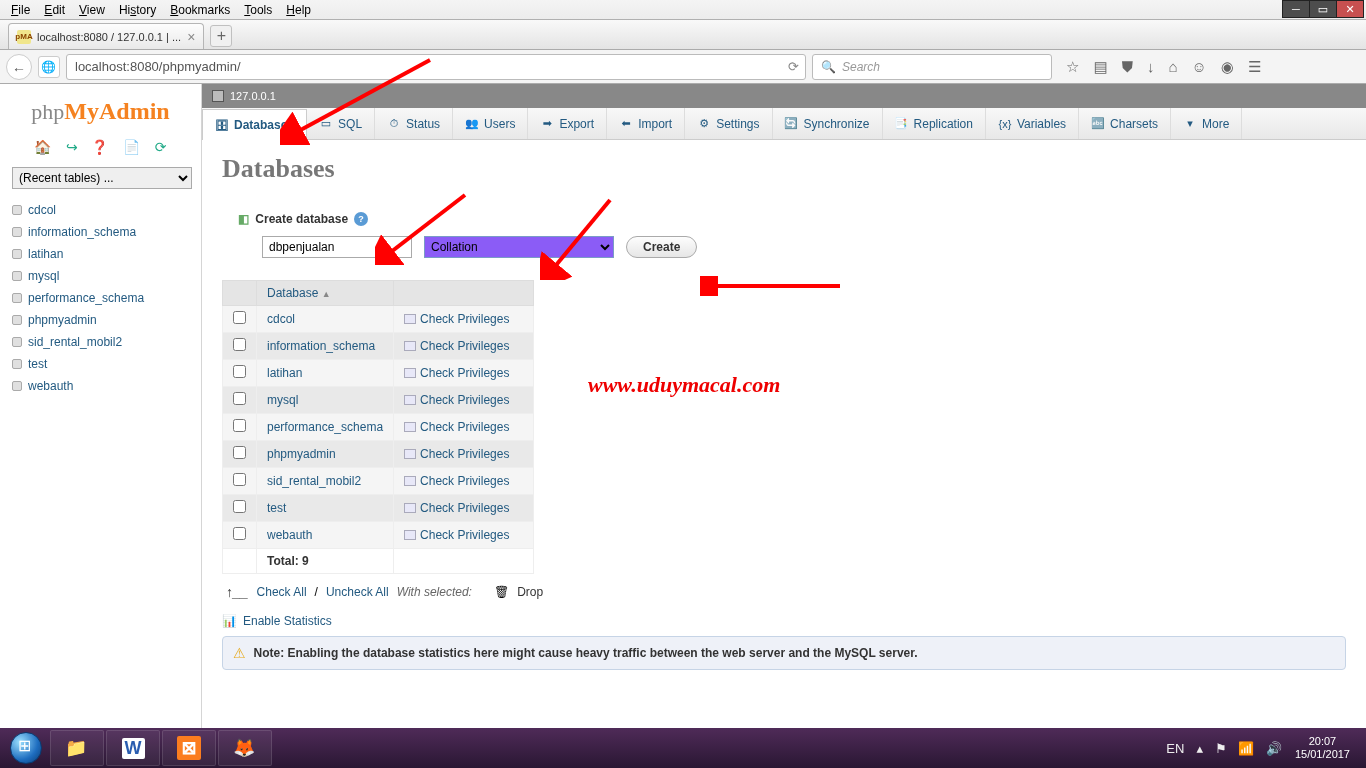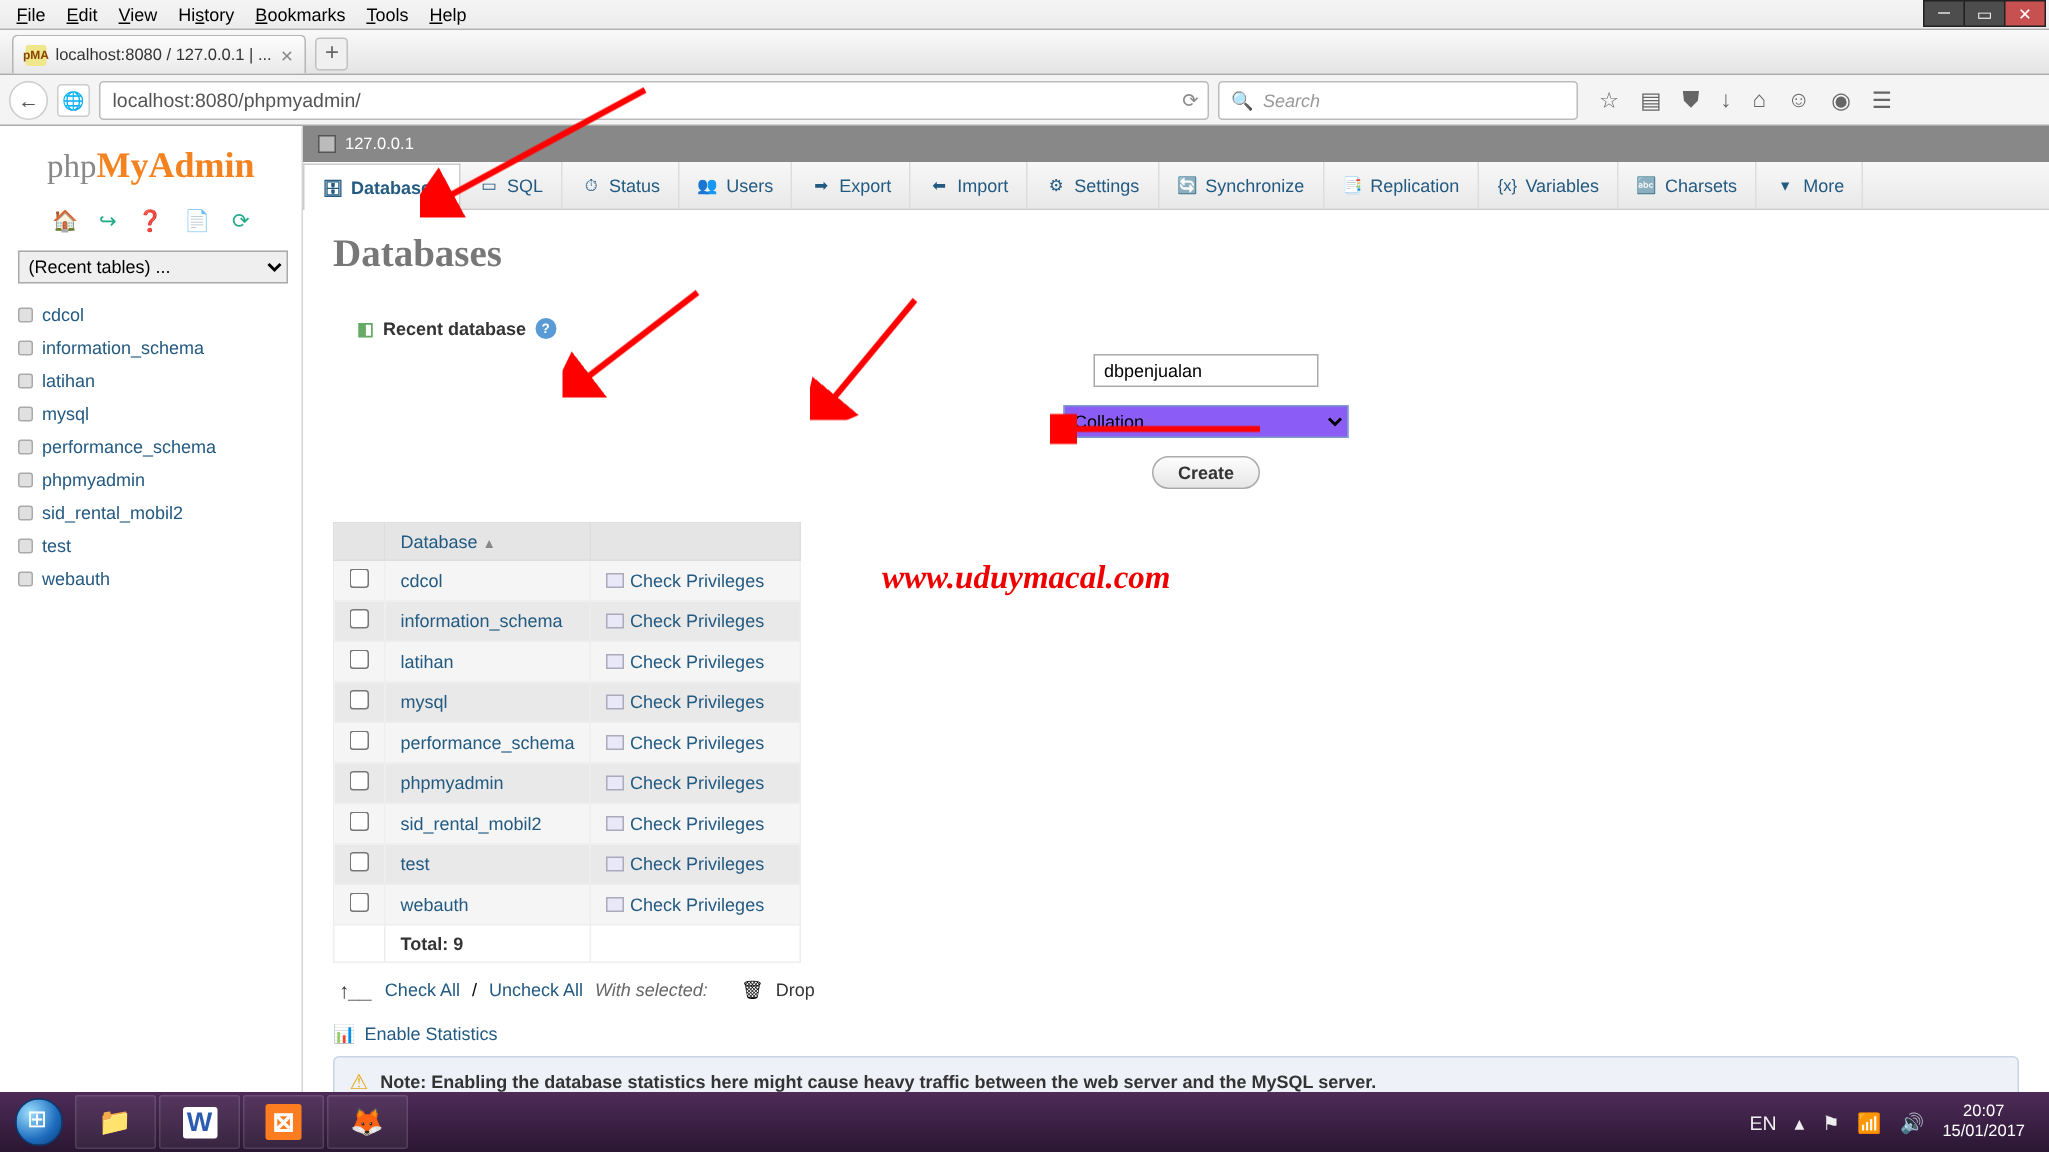--- a/index.html
+++ b/index.html
@@ -44,21 +44,21 @@
     .serverinfo .sicon { width:12px;height:12px;background:#bbb;border:1px solid #555;}
     .topmenu { background:linear-gradient(#f8f8f8,#e8e8e8); border-bottom:1px solid #ccc; display:flex; height:32px; align-items:stretch;}
     .topmenu .mtab { display:flex; align-items:center; padding:0 12px; font-size:12px; color:#235a81; border-right:1px solid #ddd; cursor:pointer; gap:5px; white-space:nowrap;}
     .topmenu .mtab.active { background:#fff; border-top:1px solid #ccc; border-right:1px solid #ccc; border-left:1px solid #ccc; position:relative; top:1px; color:#235a81; font-weight:bold;}
     .topmenu .micon { width:14px; height:14px; display:inline-flex; align-items:center; justify-content:center; font-size:11px;}
     .content { padding:14px 20px; }
     .pagetitle { font-size:26px; color:#777; font-family:Georgia,serif; margin-bottom:18px; font-weight:bold;}
     .create-sect { padding:10px 0 8px 16px; }
     .create-sect .lbl { font-size:12px; color:#333; display:flex; align-items:center; gap:6px; margin-bottom:10px; font-weight:bold;}
     .create-sect .help { width:14px; height:14px; border-radius:50%; background:#5a9bd5; color:#fff; display:inline-flex; align-items:center; justify-content:center; font-size:9px;}
-    .create-row { display:flex; gap:12px; align-items:center; padding-left:24px;flex-direction:column;}
+    .create-row { display:flex; gap:12px; align-items:center; padding-left:24px;}
     .txtinput { width:150px; height:22px; border:1px solid #aaa; padding:2px 6px; font-size:12px;}
     .selcoll { width:190px; height:22px; border:1px solid #7a9cc6; font-size:12px; padding:2px; background:#8b5cf6;}
     .createbtn { height:22px; padding:2px 16px; background:linear-gradient(#fdfdfd,#e6e6e6); border:1px solid #aaa; border-radius:11px; font-size:12px; color:#333; cursor:pointer; font-weight:bold;}
     .dbtable { margin-top:14px; border-collapse:collapse; }
     .dbtable th { background:#e5e5e5; text-align:left; padding:5px 10px; font-size:12px; color:#235a81; border:1px solid #ddd; font-weight:normal;}
     .dbtable th a { color:#235a81; text-decoration:none;}
     .dbtable td { padding:5px 10px; font-size:12px; border:1px solid #eee;}
     .dbtable tr.odd td{ background:#f5f5f5;}
     .dbtable tr.even td{ background:#e9e9e9;}
     .dbtable a { color:#235a81; text-decoration:none;}
@@ -249,21 +249,21 @@
           <span>More</span>
         </div>
       </div>
 
     <div class="content">
       <div class="pagetitle">Databases</div>
 
       <div class="create-sect">
         <div class="lbl">
           <span style="color:#6a6">◧</span>
-          <span>Recent database</span>
+          <span>Create database</span>
           <span class="help">?</span>
         </div>
         <div class="create-row">
           <input class="txtinput" value="dbpenjualan" style="">
           <select class="selcoll">
             <option>Collation</option>
           </select>
           <button class="createbtn">Create</button>
         </div>
       </div>

